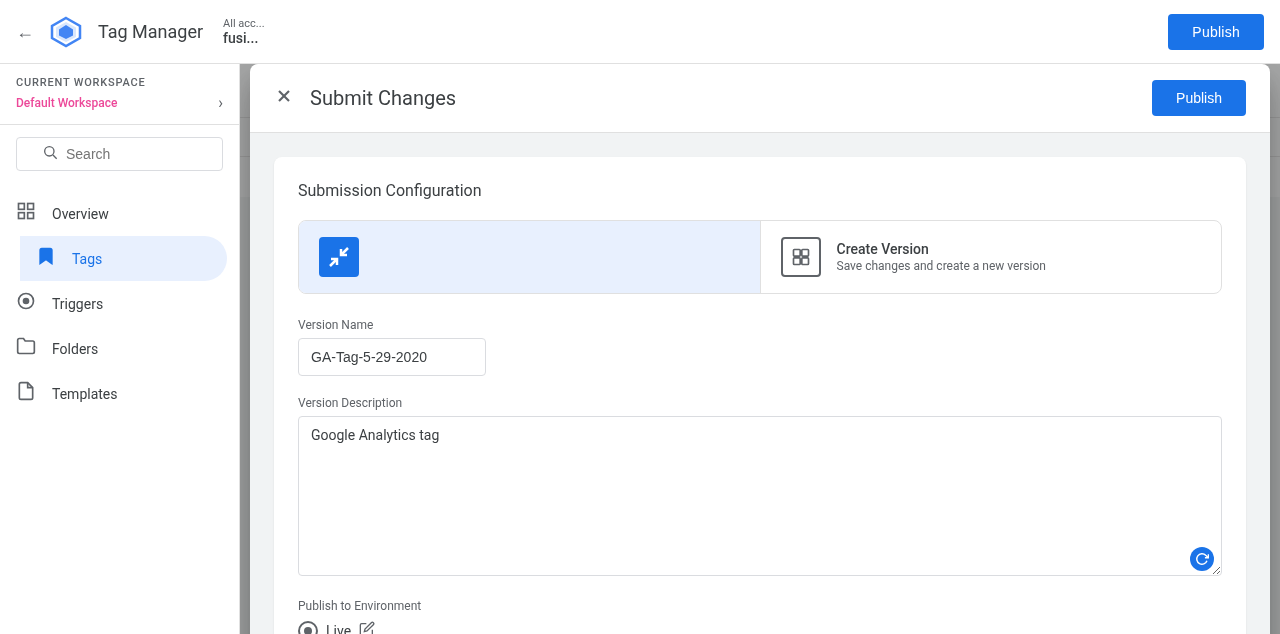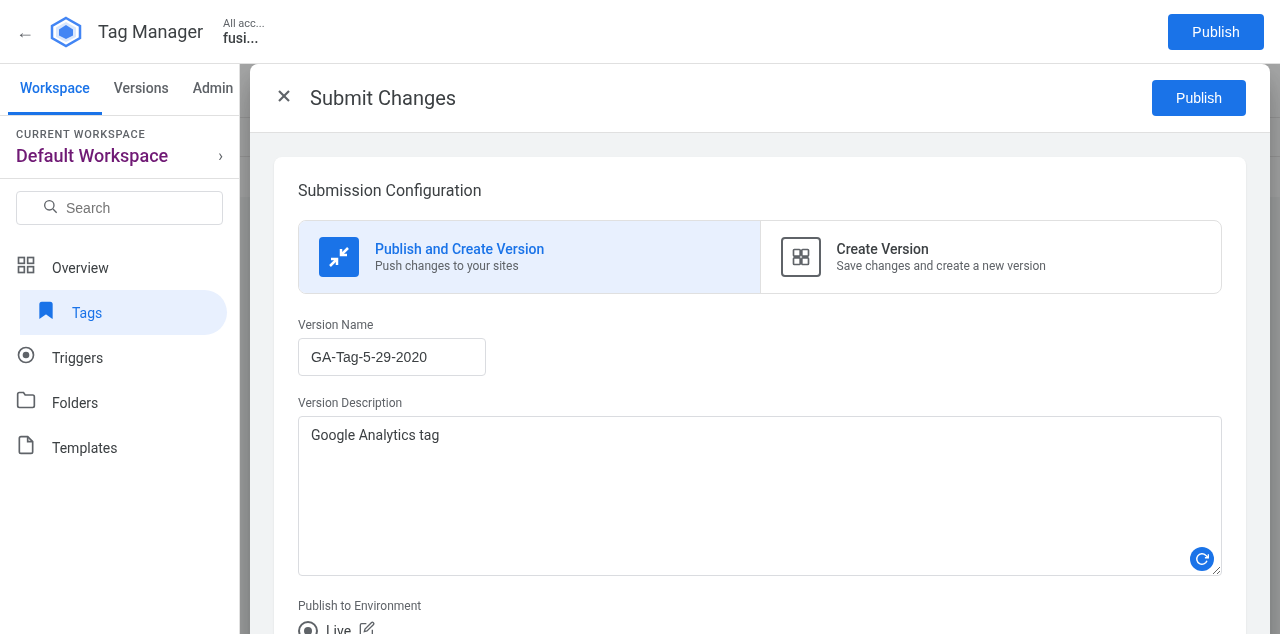--- a/index.html
+++ b/index.html
@@ -73,21 +73,21 @@
       border-bottom: 1px solid #e0e0e0;
     }
     .workspace-label { font-size: 11px; color: #5f6368; text-transform: uppercase; letter-spacing: 0.8px; font-weight: 500; }
     .workspace-name-row {
       display: flex;
       align-items: center;
       justify-content: space-between;
       margin-top: 4px;
       cursor: pointer;
     }
-    .workspace-name { font-size: 18px; color: #701a75; font-weight: 500; }
+    .workspace-name { font-size: 12px; color: #ec4899; font-weight: 500; }
     .chevron-right { color: #5f6368; font-size: 16px; }
     .search-box {
       margin: 12px 16px;
       display: flex;
       align-items: center;
       border: 1px solid #dadce0;
       border-radius: 4px;
       padding: 6px 25px;
       gap: 8px;
     }
@@ -312,25 +312,20 @@
     </div>
   </div>
   <div class="topbar-right">
     <button class="publish-btn">Publish</button>
   </div>
 </div>
 
 <div class="main-container">
 
   <div class="sidebar">
-    <div class="sidebar-tabs">
-      <div class="sidebar-tab active">Workspace</div>
-      <div class="sidebar-tab">Versions</div>
-      <div class="sidebar-tab">Admin</div>
-    </div>
     <div class="workspace-header">
       <div class="workspace-label">CURRENT WORKSPACE</div>
       <div class="workspace-name-row">
         <span class="workspace-name">Default Workspace</span>
         <span class="chevron-right">›</span>
       </div>
     </div>
     <div class="search-box">
       <span class="search-icon">
         <svg width="16" height="16" viewBox="0 0 24 24" fill="none" stroke="#5f6368" stroke-width="2">
@@ -420,24 +415,20 @@
 
             <div class="submission-options">
               <div class="submission-option selected">
                 <div class="option-icon">
                   <svg width="24" height="24" viewBox="0 0 24 24" fill="none" stroke="#fff" stroke-width="2.5">
                     <polyline points="4 14 10 14 10 20"></polyline>
                     <polyline points="20 10 14 10 14 4"></polyline>
                     <line x1="14" y1="10" x2="21" y2="3"></line>
                     <line x1="3" y1="21" x2="10" y2="14"></line>
                   </svg>
-                </div>
-                <div class="option-text">
-                  <div class="option-title">Publish and Create Version</div>
-                  <div class="option-desc">Push changes to your sites</div>
                 </div>
               </div>
               <div class="submission-option">
                 <div class="option-icon-outline">
                   <svg width="20" height="20" viewBox="0 0 24 24" fill="none" stroke="#5f6368" stroke-width="2">
                     <rect x="3" y="3" width="8" height="8" rx="1"></rect>
                     <rect x="13" y="3" width="8" height="8" rx="1"></rect>
                     <rect x="3" y="13" width="8" height="8" rx="1"></rect>
                     <rect x="13" y="13" width="8" height="8" rx="1"></rect>
                   </svg>

